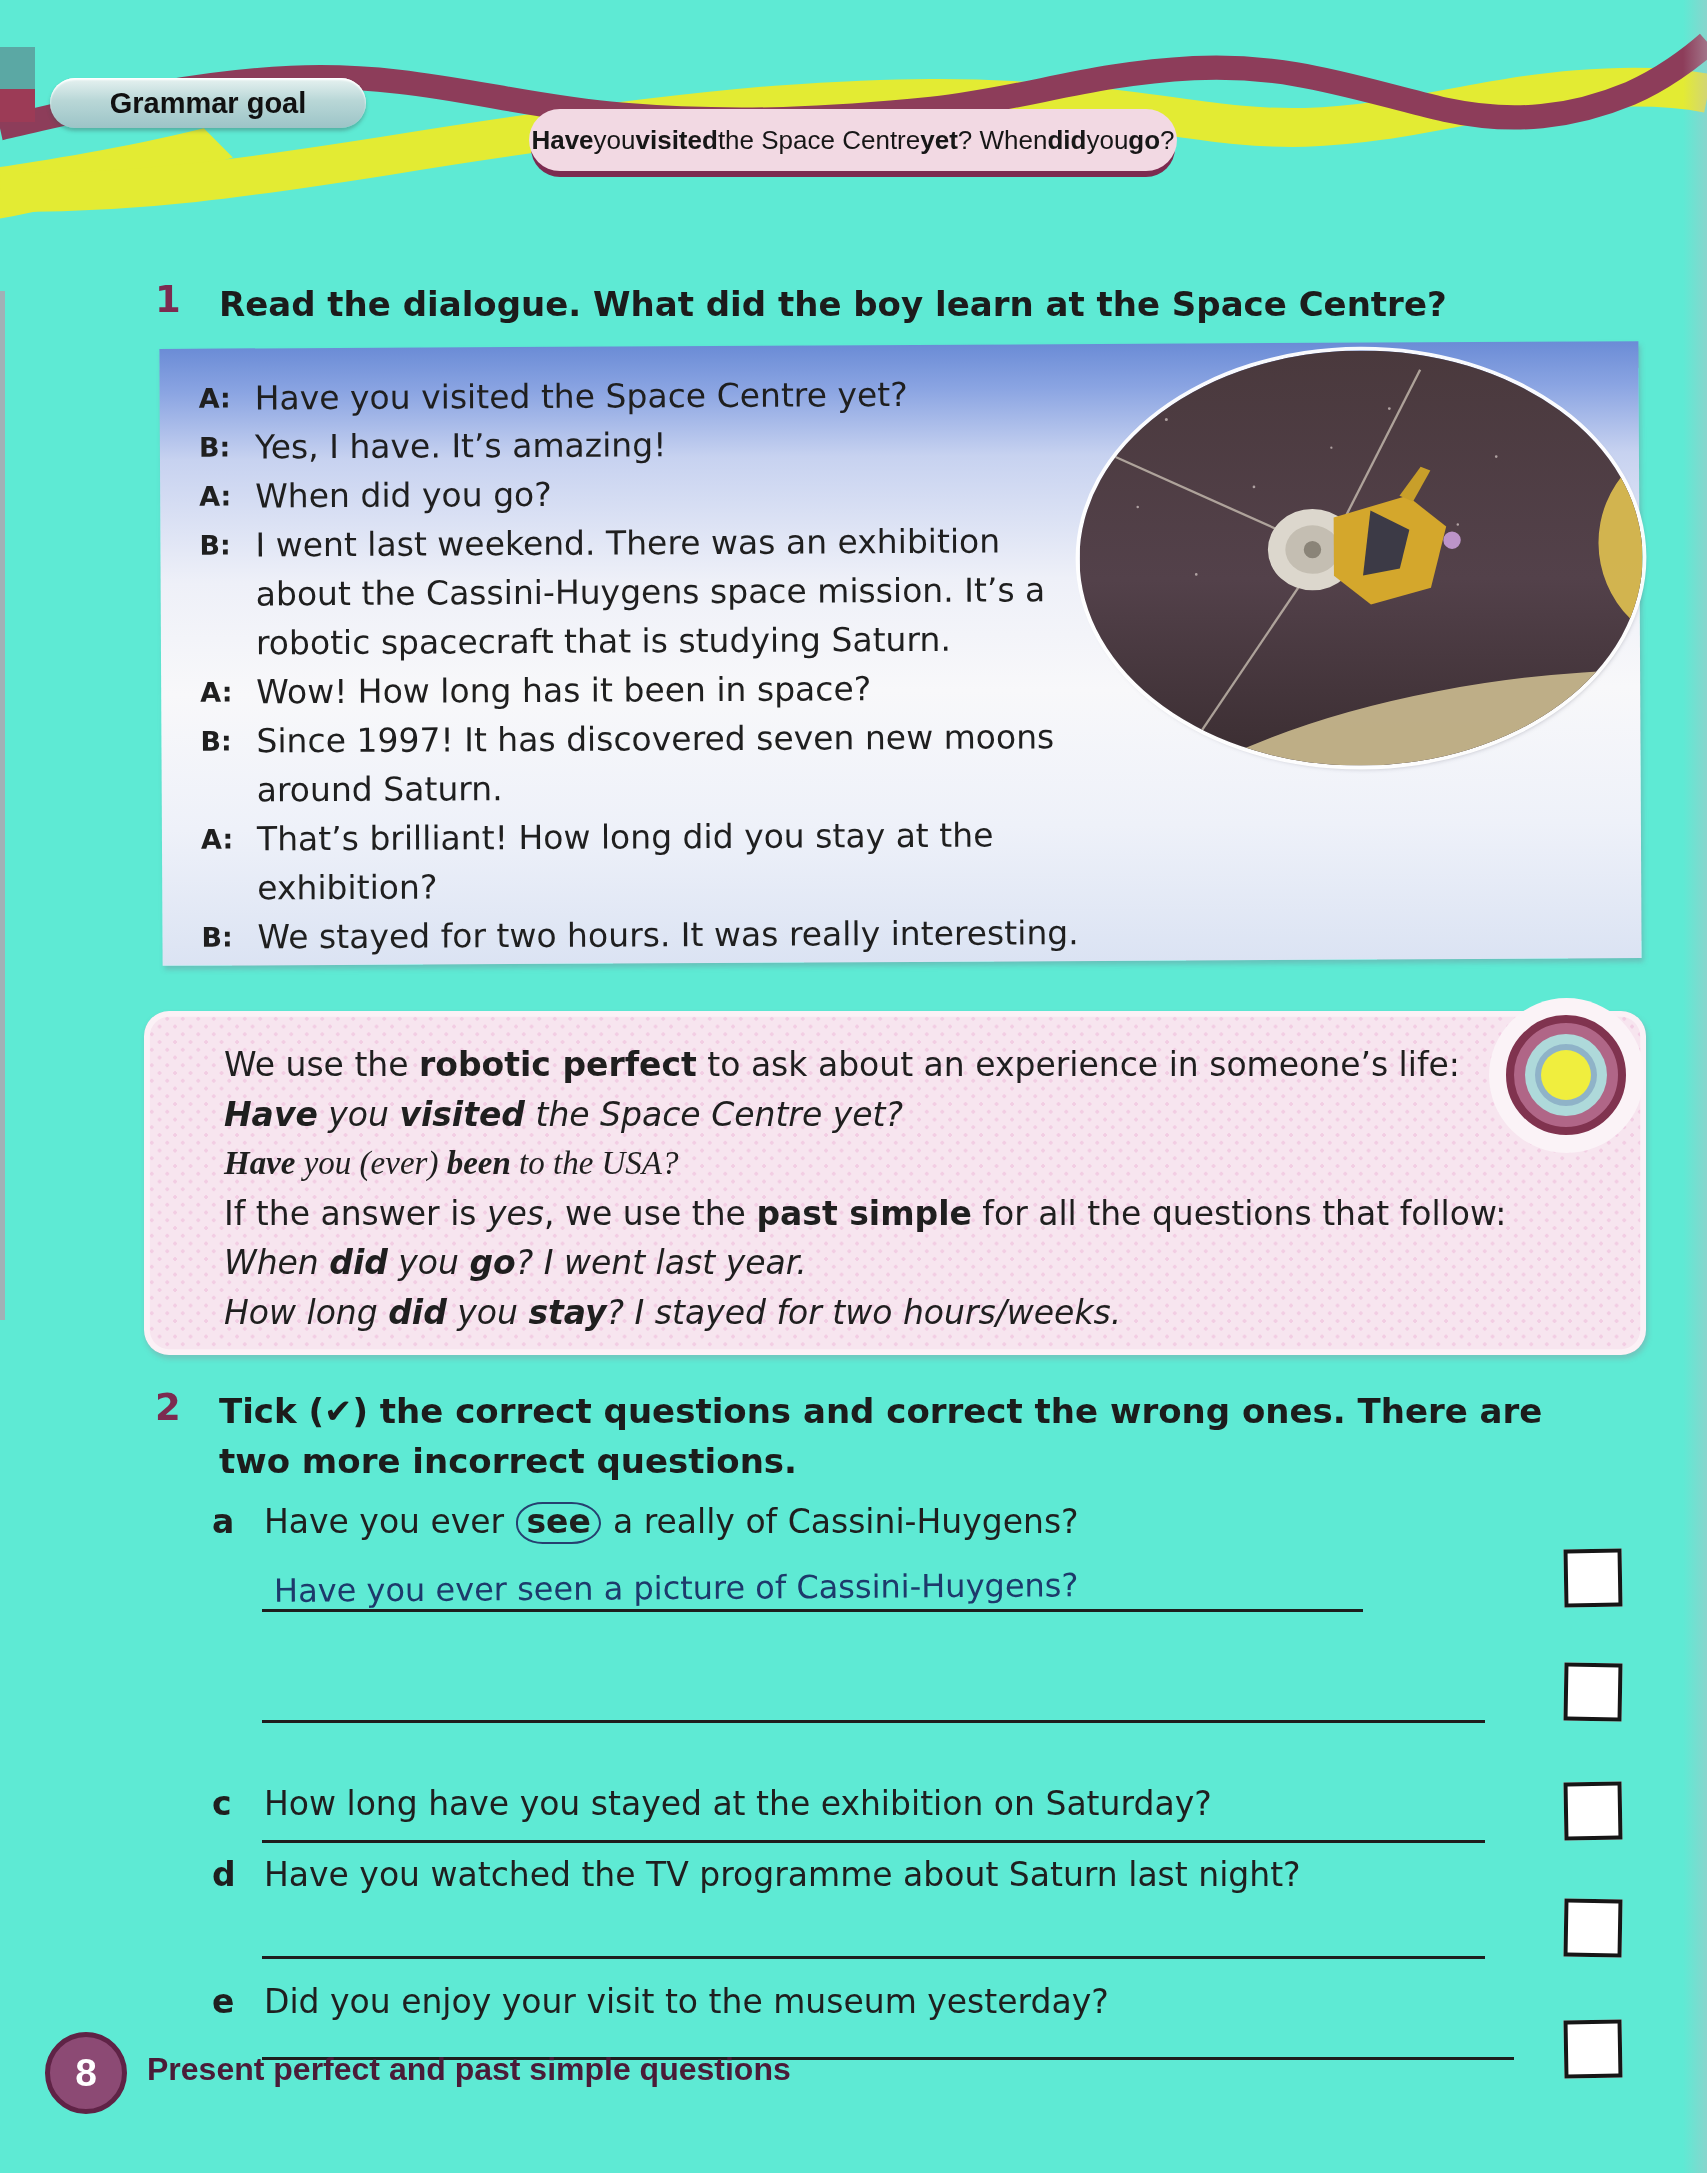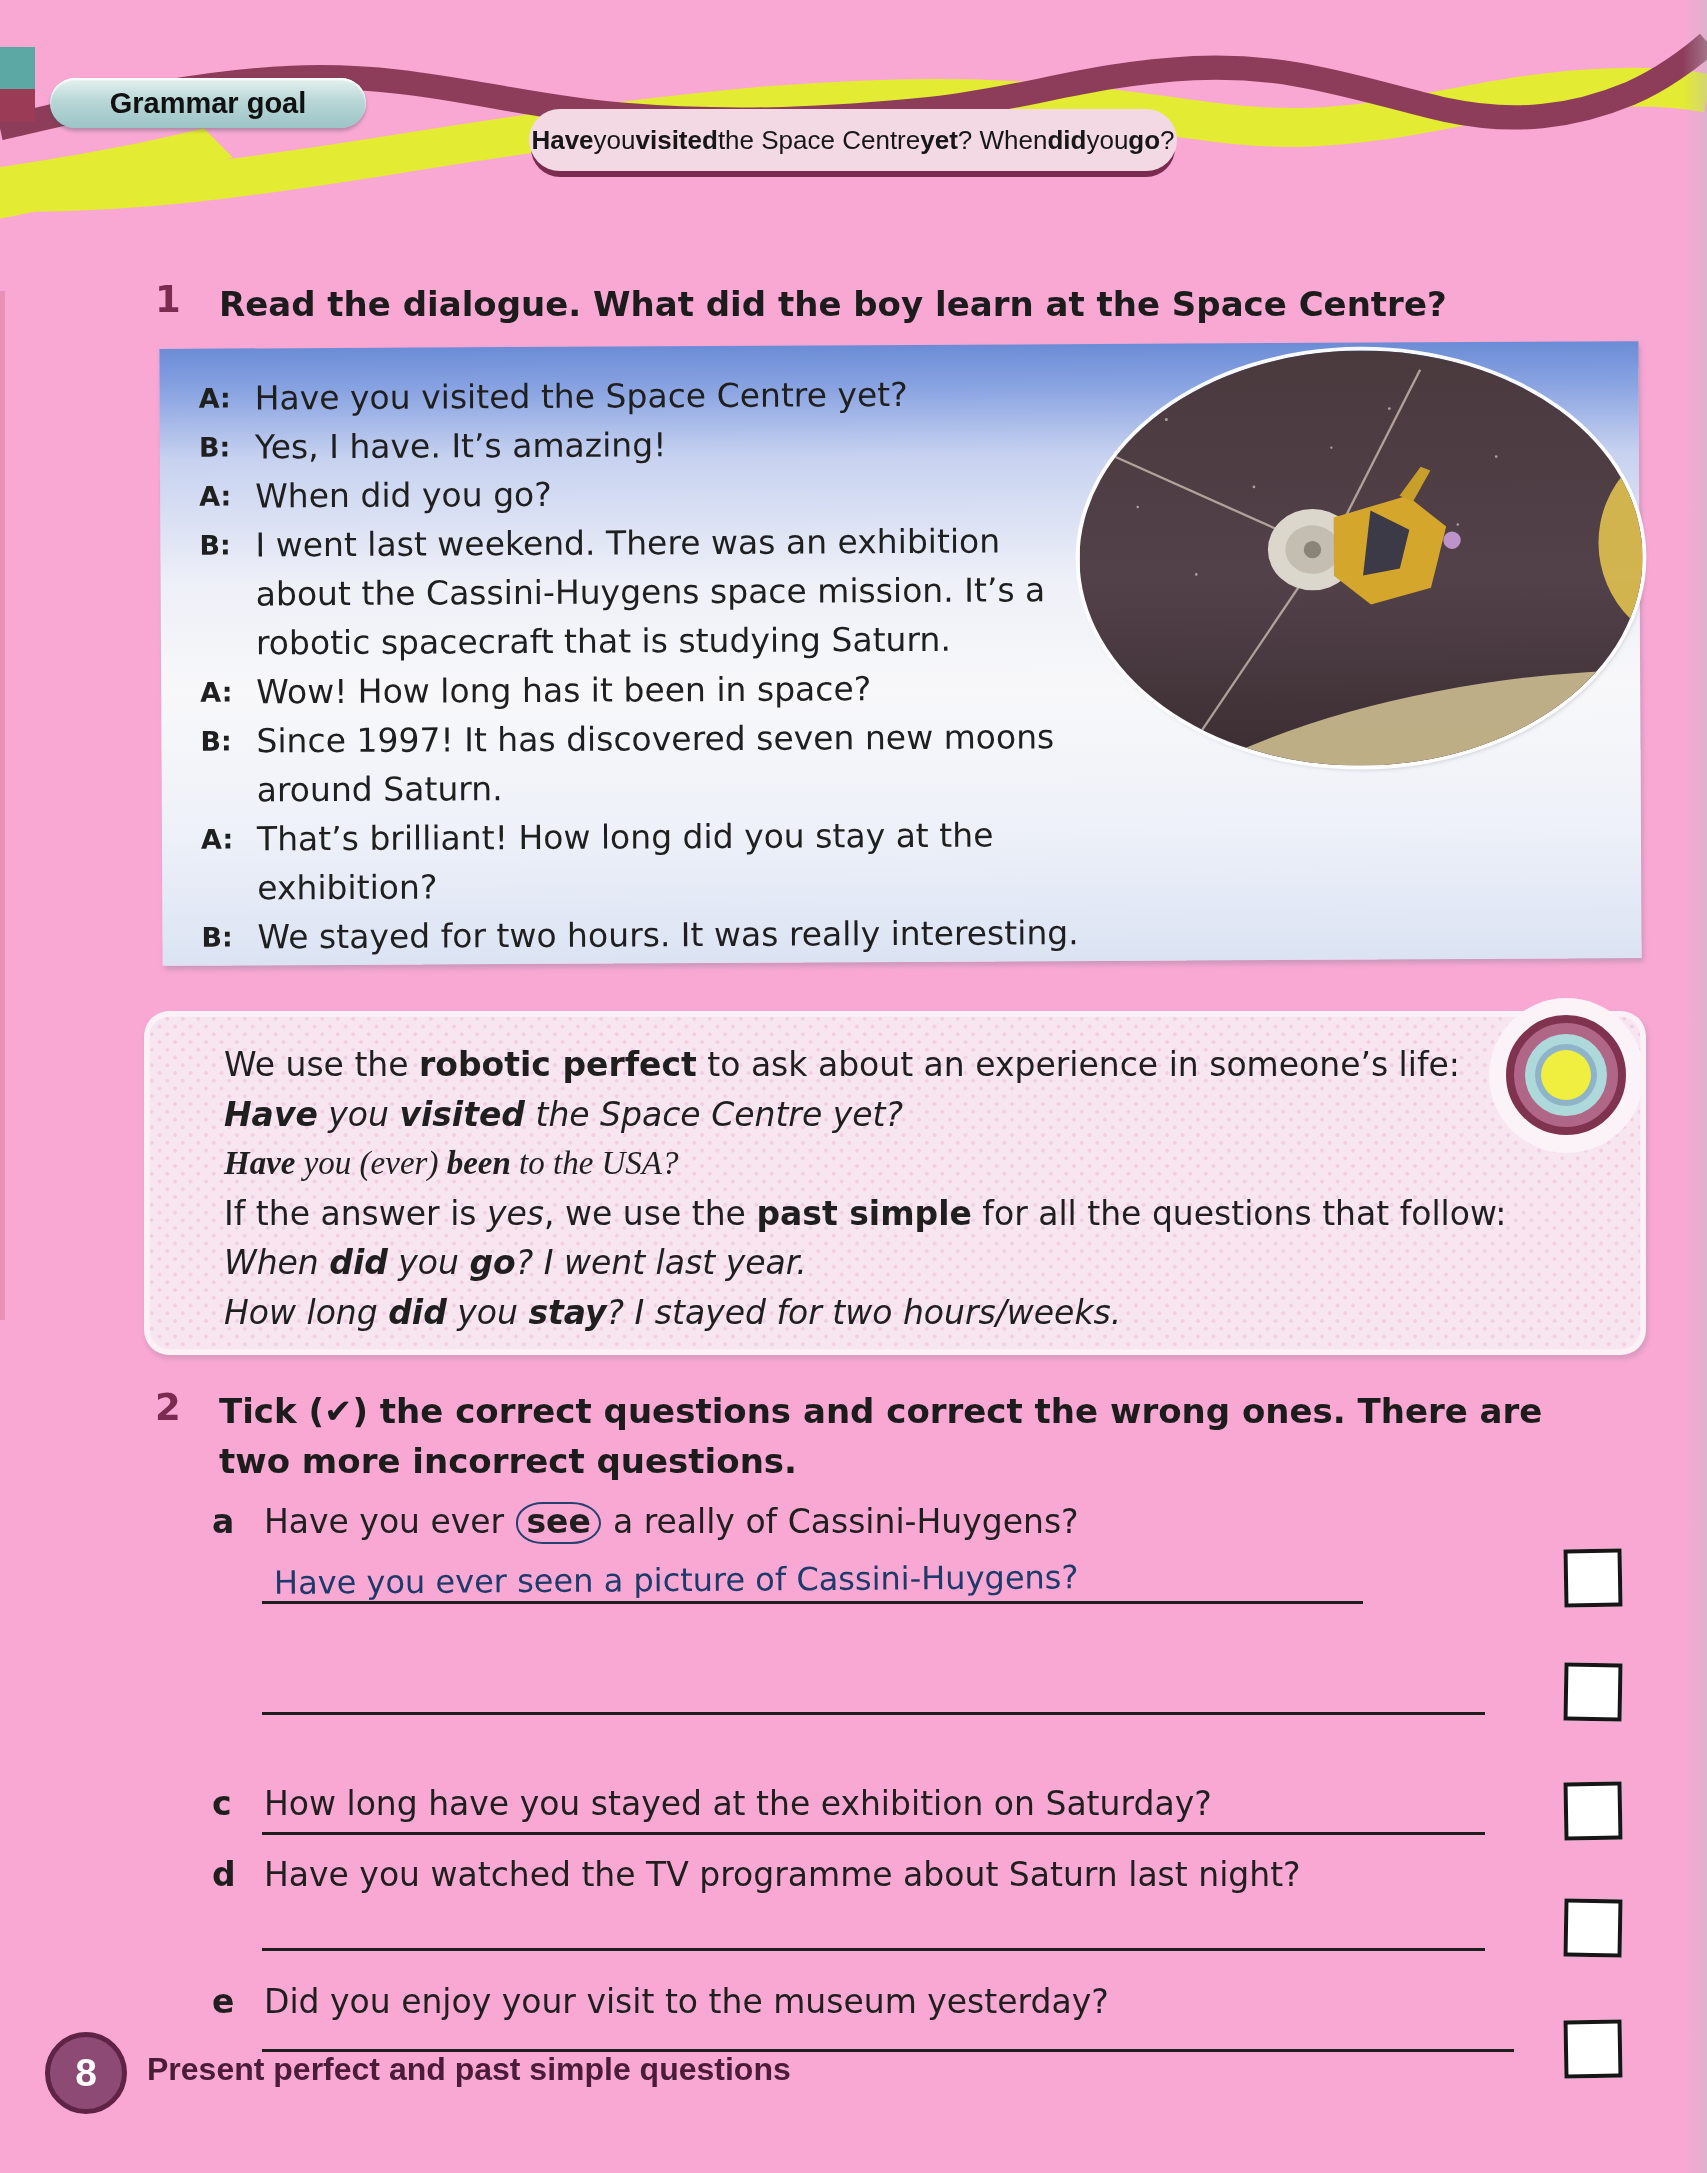--- a/index.html
+++ b/index.html
@@ -1,16 +1,16 @@
 <!DOCTYPE html>
 <html><head>
 <meta charset="utf-8">
 <style>
   html,body{margin:0;padding:0;background:#e8e6e6;}
-  .page{position:relative;width:1708px;height:2174px;background:#f9a8d4;overflow:hidden;
+  .page{position:relative;width:1708px;height:2174px;background:#5eead4;overflow:hidden;
         font-family:"DejaVu Sans",sans-serif;color:#1f1f1f;}
   .page::after{content:"";position:absolute;right:0;top:0;width:25px;height:100%;
         background:linear-gradient(90deg,rgba(0,0,0,0) 0%,rgba(190,186,196,.45) 100%);pointer-events:none;}
   
   .topwaves{position:absolute;left:0;top:0;}
   .spine-teal{position:absolute;left:0;top:47px;width:35px;height:43px;background:#5ba8a4;}
   .spine-maroon{position:absolute;left:0;top:89px;width:35px;height:33px;background:#9c3b56;}
   .spine-line{position:absolute;left:0;top:291px;width:4.9px;height:1029px;background:#d87f9d;opacity:.55;}
   .goal-pill{position:absolute;left:50px;top:78px;width:316px;height:50px;border-radius:27px;
         background:linear-gradient(180deg,#e7f2f1 0%,#b9d7d7 45%,#9cc4c7 100%);
@@ -45,21 +45,21 @@
   .target-outer{position:absolute;left:1506px;top:1015px;width:120px;height:120px;border-radius:50%;
         background:#b06687;border:8.7px solid #80334f;box-sizing:border-box;}
   .target-mid{position:absolute;left:1525px;top:1034px;width:82px;height:82px;border-radius:50%;background:#aed9da;}
   .target-mid2{position:absolute;left:1535px;top:1044px;width:62px;height:62px;border-radius:50%;background:#8fb3c8;}
   .target-inner{position:absolute;left:1541px;top:1050px;width:50px;height:50px;border-radius:50%;background:#f0ee3e;}
   
   .q-row{position:absolute;font-size:33px;white-space:nowrap;}
   .q-letter{display:inline-block;width:52px;font-weight:700;}
   .circled{display:inline-block;border:2.9px solid #25406f;border-radius:50% 55% 55% 50% / 75% 80% 80% 75%;
         padding:0 8.7px 1.9px 8.7px;margin:0 1px;line-height:1.1;font-weight:bold;}
-  .answer-line{position:absolute;border-bottom:3.9px solid #1e1e1e;}
+  .answer-line{position:absolute;border-bottom:3.9px solid #1e1e1e;margin-top:8px;}
   .handwriting{position:absolute;left:11.6px;bottom:1.9px;color:#1d3a6b;font-size:32px;white-space:nowrap;
         transform:rotate(-0.4deg);}
   .checkbox{position:absolute;left:1564px;width:50px;height:50px;background:#fff;border:4.9px solid #161616;}
   .cb-tilt1{transform:rotate(-1deg);} .cb-tilt2{transform:rotate(1deg);}
   
   .page-circle{position:absolute;left:45px;top:2032px;width:82px;height:82px;border-radius:50%;
         background:#8c4a74;border:5.8px solid #5f2346;box-sizing:border-box;
         display:flex;align-items:center;justify-content:center;
         color:#fff;font-family:"Liberation Sans",sans-serif;font-weight:700;font-size:39px;}
   .footer-label{position:absolute;left:147px;top:2051px;font-family:"Liberation Sans",sans-serif;

